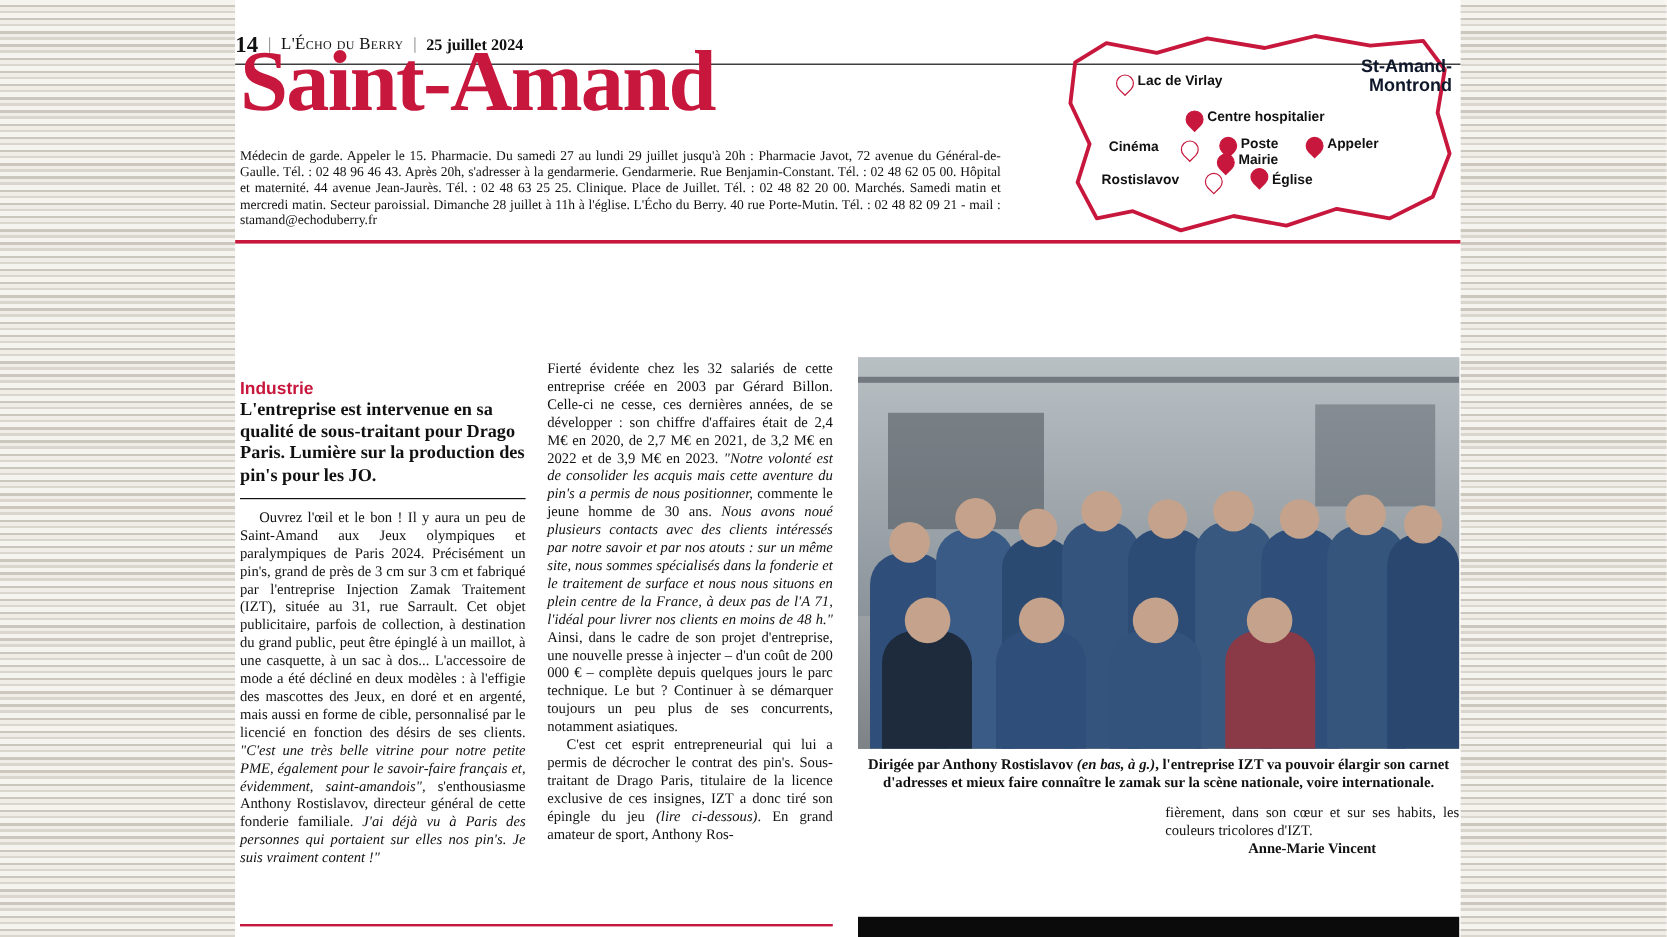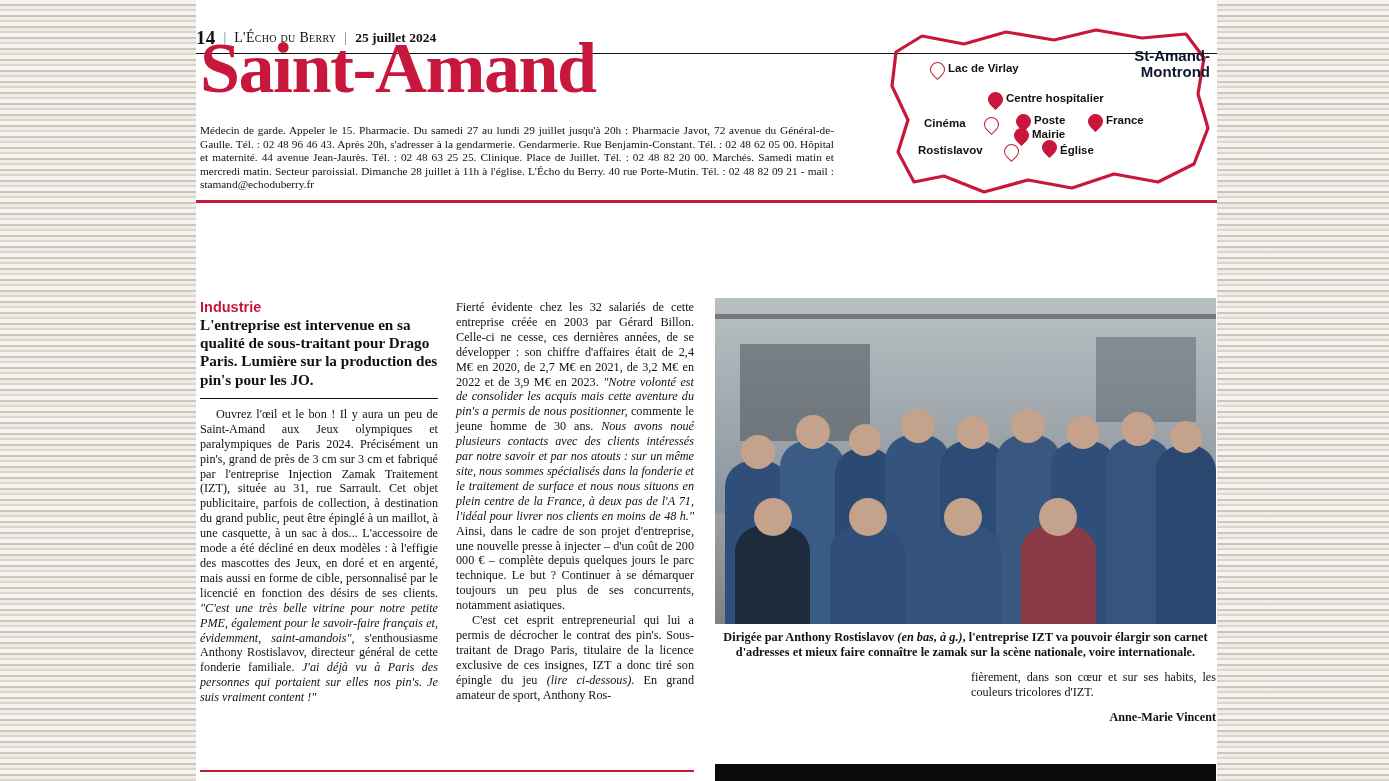--- a/index.html
+++ b/index.html
@@ -173,20 +173,21 @@
     text-align: justify;
   }
   .col p { margin: 0 0 0 0; text-indent: 16px; }
   .col p.noind { text-indent: 0; }
   .kicker {
     color: #c8173c;
     font-family: "Liberation Sans", sans-serif;
     font-weight: bold;
     font-size: 14.5px;
     margin-bottom: 1px;
+    margin-top: 17px;
   }
   .standfirst {
     font-family: "Liberation Serif", serif;
     font-weight: bold;
     font-size: 15.2px;
     line-height: 18.2px;
     text-align: left;
   }
   .col-rule {
     width: 100%;
@@ -253,22 +254,21 @@
     top: 630px;
     width: 501px;
     font-family: "Liberation Serif", serif;
     font-weight: bold;
     font-size: 12.3px;
     line-height: 15.2px;
     text-align: center;
   }
   .signature {
     font-weight: bold;
-    text-align: right;
-    margin-top: 10px;
+    text-align: center;
   }
   .bottom-rule {
     position: absolute;
     left: 4px;
     top: 770px;
     width: 494px;
     height: 2.2px;
     background: #c8173c;
   }
   .bottom-photo {
@@ -319,21 +319,21 @@
       <span class="pin drop" style="left:102px; top:68px;"></span>
       <span class="map-label" style="left:120px; top:68px;">Centre hospitalier</span>
 
       <span class="pin open drop" style="left:98px; top:93px;"></span>
       <span class="map-label" style="left:38px; top:93px;">Cinéma</span>
 
       <span class="pin drop" style="left:130px; top:90px;"></span>
       <span class="map-label" style="left:148px; top:90px;">Poste</span>
 
       <span class="pin drop" style="left:202px; top:90px;"></span>
-      <span class="map-label" style="left:220px; top:90px;">France</span>
+      <span class="map-label" style="left:220px; top:90px;">Appeler</span>
 
       <span class="pin drop" style="left:128px; top:104px;"></span>
       <span class="map-label" style="left:146px; top:104px;">Mairie</span>
 
       <span class="pin open drop" style="left:118px; top:120px;"></span>
       <span class="map-label" style="left:32px; top:120px;">Rostislavov</span>
 
       <span class="pin drop" style="left:156px; top:116px;"></span>
       <span class="map-label" style="left:174px; top:120px;">Église</span>
     </div>

